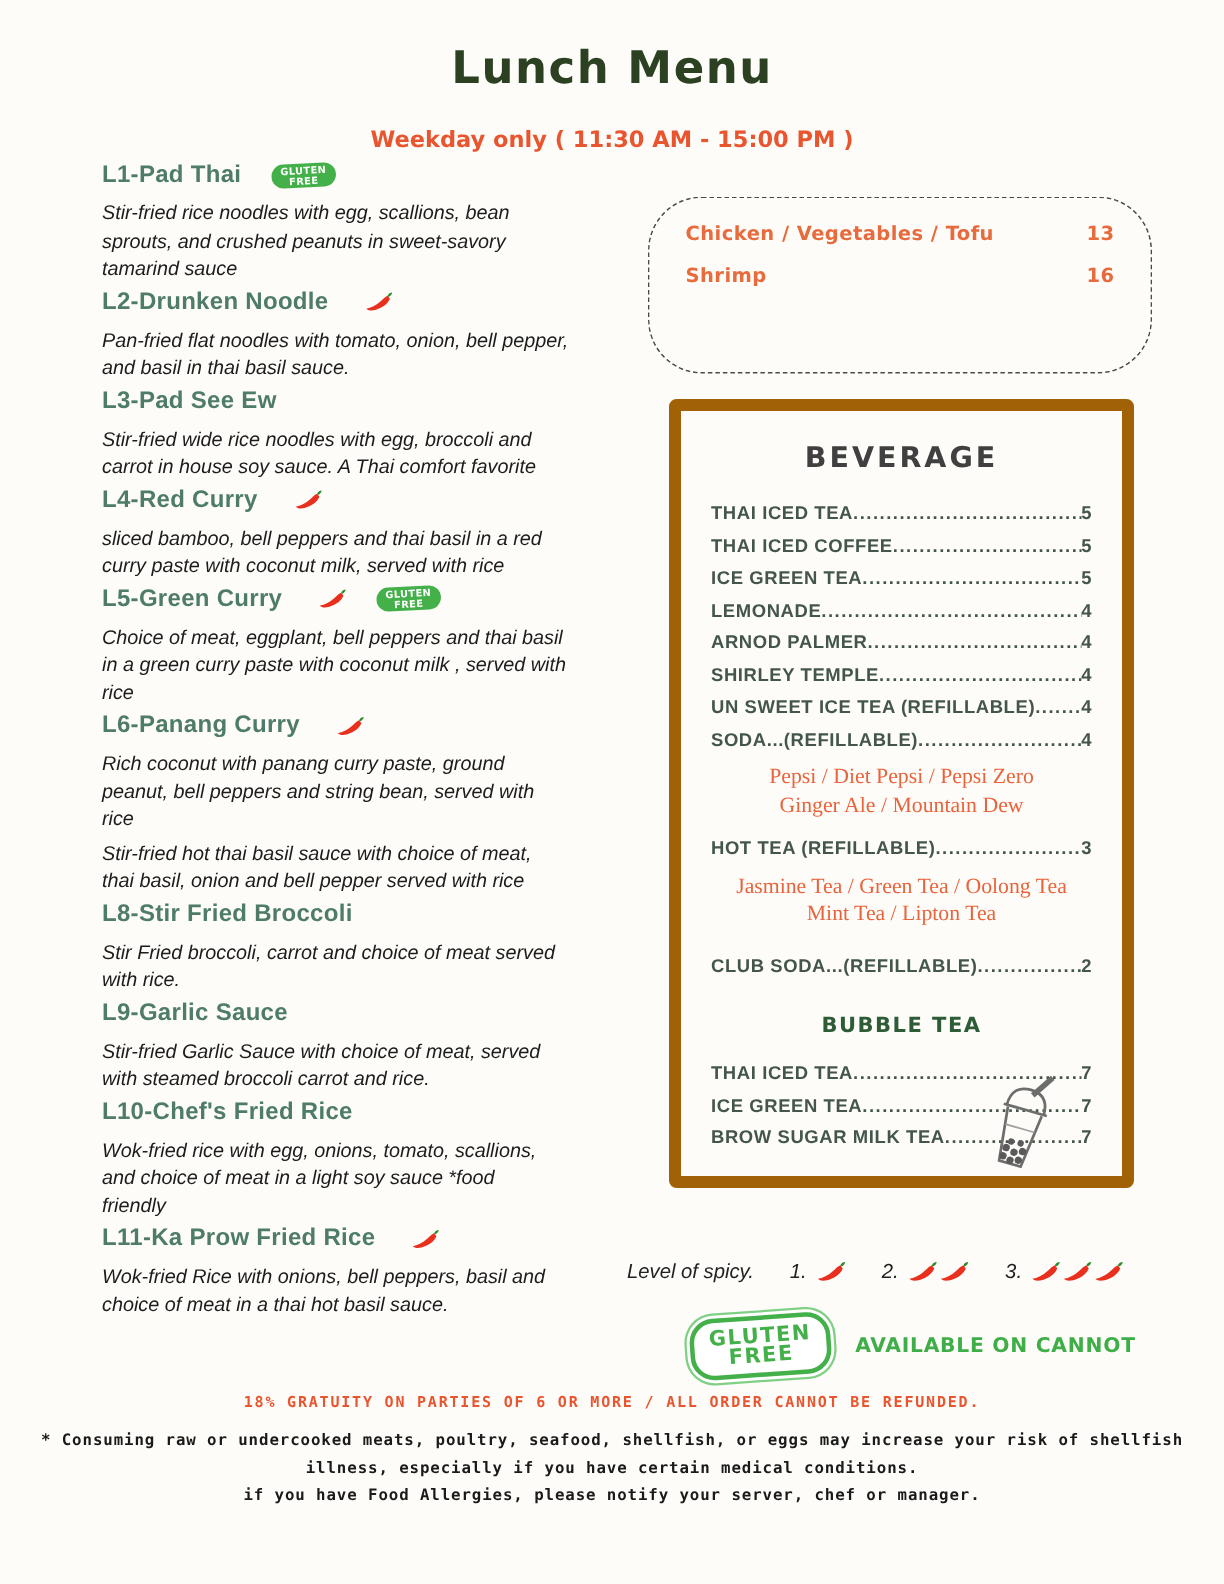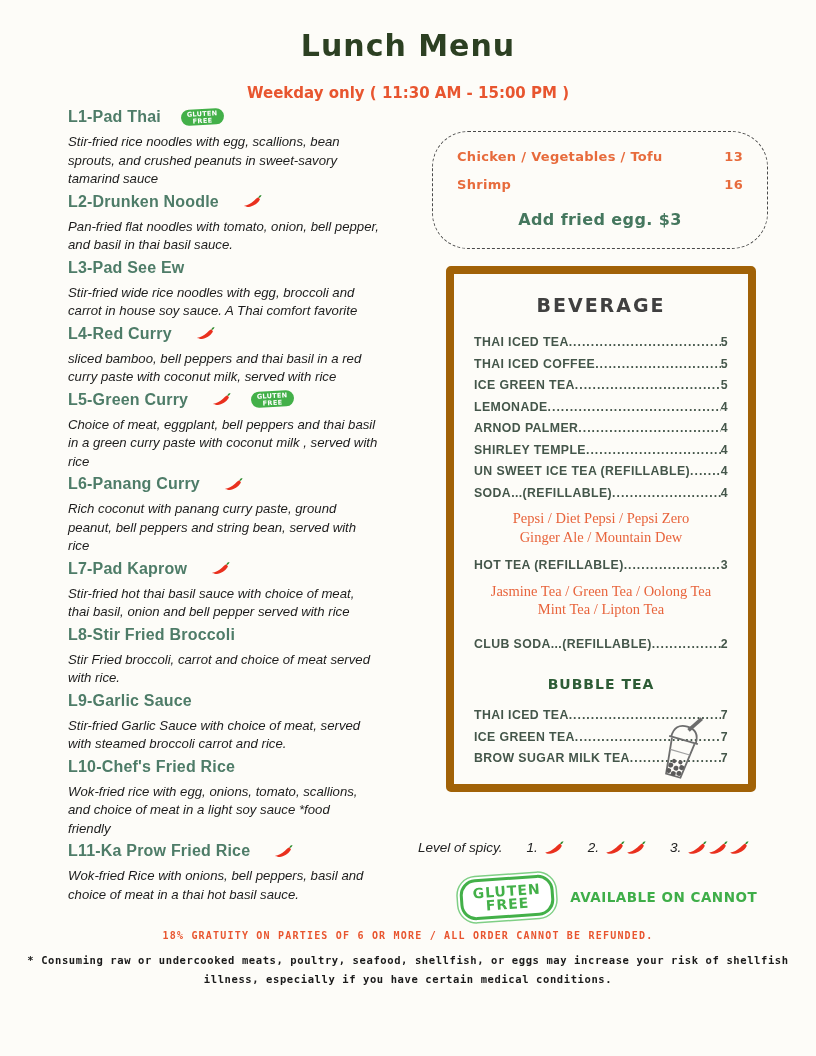--- a/index.html
+++ b/index.html
@@ -201,27 +201,20 @@
     <path fill="#e9301e" d="M2 19 C 7 18.5 13 15.5 18.5 10.5 C 21.5 7.5 23.5 5.5 26 4.5 L 28.5 8 C 26.5 13.5 20 18.5 12 20.5 C 7.5 21.5 3.8 21 2 19 Z"></path>
     <path fill="#2e8b2e" d="M26 4.5 C 27 2.2 29 1 31.2 1 C 30.6 3.6 29 5.3 26.9 5.9 Z"></path>
   </svg>
         </div>
         <p class="mi-desc">Rich coconut with panang curry paste, ground
 peanut, bell peppers and string bean, served with
 rice</p>
       </div>
 
       <div class="menu-item">
-        <div class="mi-head">
-          <span class="mi-title">L7-Pad Kaprow</span>
-          <svg class="chili" viewBox="0 0 32 22">
-    <path fill="#e9301e" d="M2 19 C 7 18.5 13 15.5 18.5 10.5 C 21.5 7.5 23.5 5.5 26 4.5 L 28.5 8 C 26.5 13.5 20 18.5 12 20.5 C 7.5 21.5 3.8 21 2 19 Z"></path>
-    <path fill="#2e8b2e" d="M26 4.5 C 27 2.2 29 1 31.2 1 C 30.6 3.6 29 5.3 26.9 5.9 Z"></path>
-  </svg>
-        </div>
         <p class="mi-desc">Stir-fried  hot thai basil sauce with choice of meat,
 thai basil, onion and bell pepper served with rice</p>
       </div>
 
       <div class="menu-item">
         <div class="mi-head">
           <span class="mi-title">L8-Stir Fried Broccoli</span>
         </div>
         <p class="mi-desc">Stir Fried broccoli, carrot and choice of meat served
 with rice.</p>
@@ -262,21 +255,20 @@
 
       <div class="price-box">
         <div class="price-row">
           <span>Chicken  / Vegetables / Tofu</span>
           <span>13</span>
         </div>
         <div class="price-row">
           <span>Shrimp</span>
           <span>16</span>
         </div>
-        <div class="price-note">Add fried egg.  $3</div>
       </div>
 
       <div class="bev-box">
         <div class="bev-heading">BEVERAGE</div>
 
         <div class="bev-row">
           <span class="bev-label">THAI ICED TEA</span>
             <span class="lead"></span>
             <span class="bev-price">5</span>
         </div>
@@ -421,15 +413,16 @@
         <span class="gf-note">AVAILABLE ON CANNOT</span>
       </div>
 
     </div>
   </div>
 
   <div class="footer">
     <div class="footer-line1">18% GRATUITY ON PARTIES OF 6 OR MORE / ALL ORDER CANNOT BE REFUNDED.</div>
     <div class="footer-line">* Consuming raw or undercooked meats, poultry, seafood, shellfish, or eggs may increase your risk of shellfish</div>
     <div class="footer-line">illness, especially if you have certain medical conditions.</div>
+    <div class="footer-line">if you have Food Allergies, please notify your server, chef or manager.</div>
   </div>
 
 </div>
 
 </body></html>

